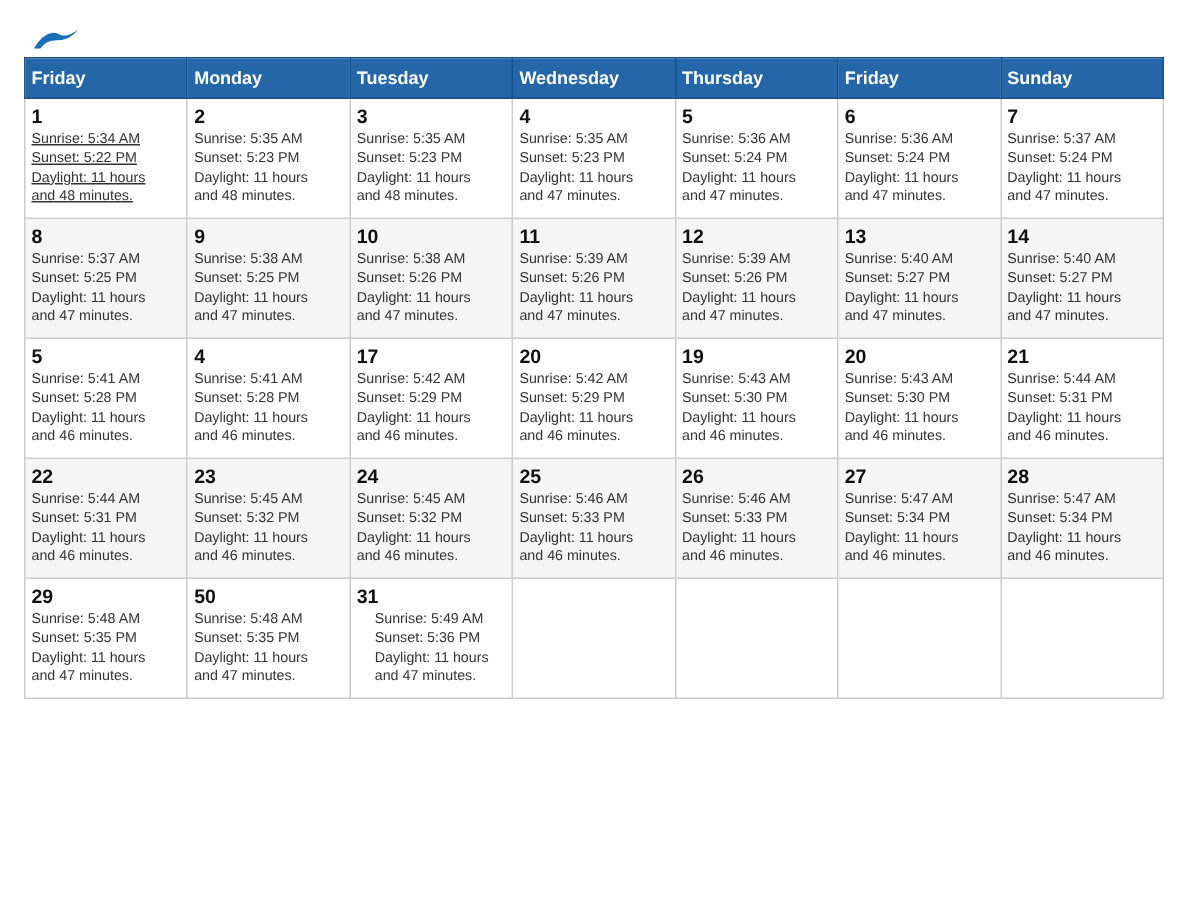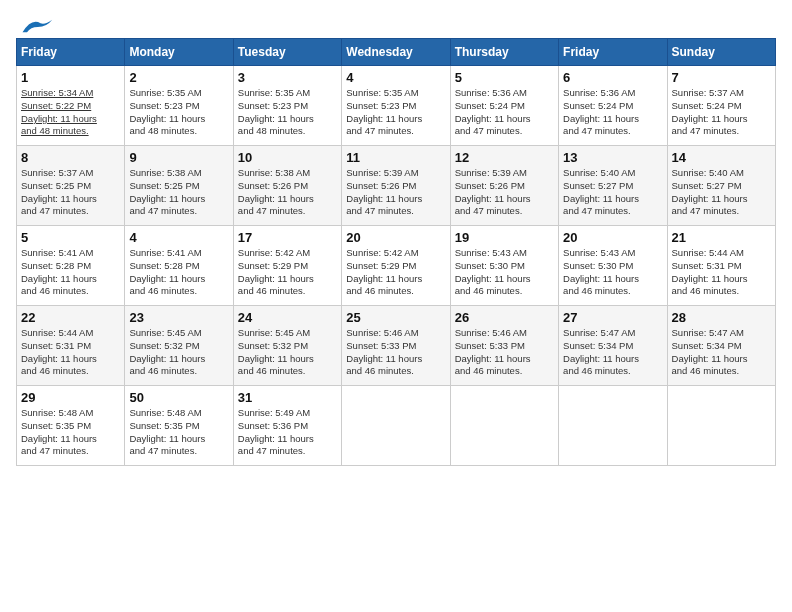--- a/index.html
+++ b/index.html
@@ -324,21 +324,21 @@
         </td>
         <td>
           <span class="day-num">50</span>
           <div class="day-detail" style="white-space: pre-line;">Sunrise: 5:48 AM
 Sunset: 5:35 PM
 Daylight: 11 hours
 and 47 minutes.</div>
         </td>
         <td>
           <span class="day-num">31</span>
-          <div class="day-detail" style="white-space: pre-line;">Sunrise: 5:49 AM
+          <div class="day-detail" style="white-space: pre-line; margin-left: 12px;">Sunrise: 5:49 AM
 Sunset: 5:36 PM
 Daylight: 11 hours
 and 47 minutes.</div>
         </td>
         <td class="empty-cell"></td>
         <td class="empty-cell"></td>
         <td class="empty-cell"></td>
         <td class="empty-cell"></td>
       </tr>
     </tbody>

